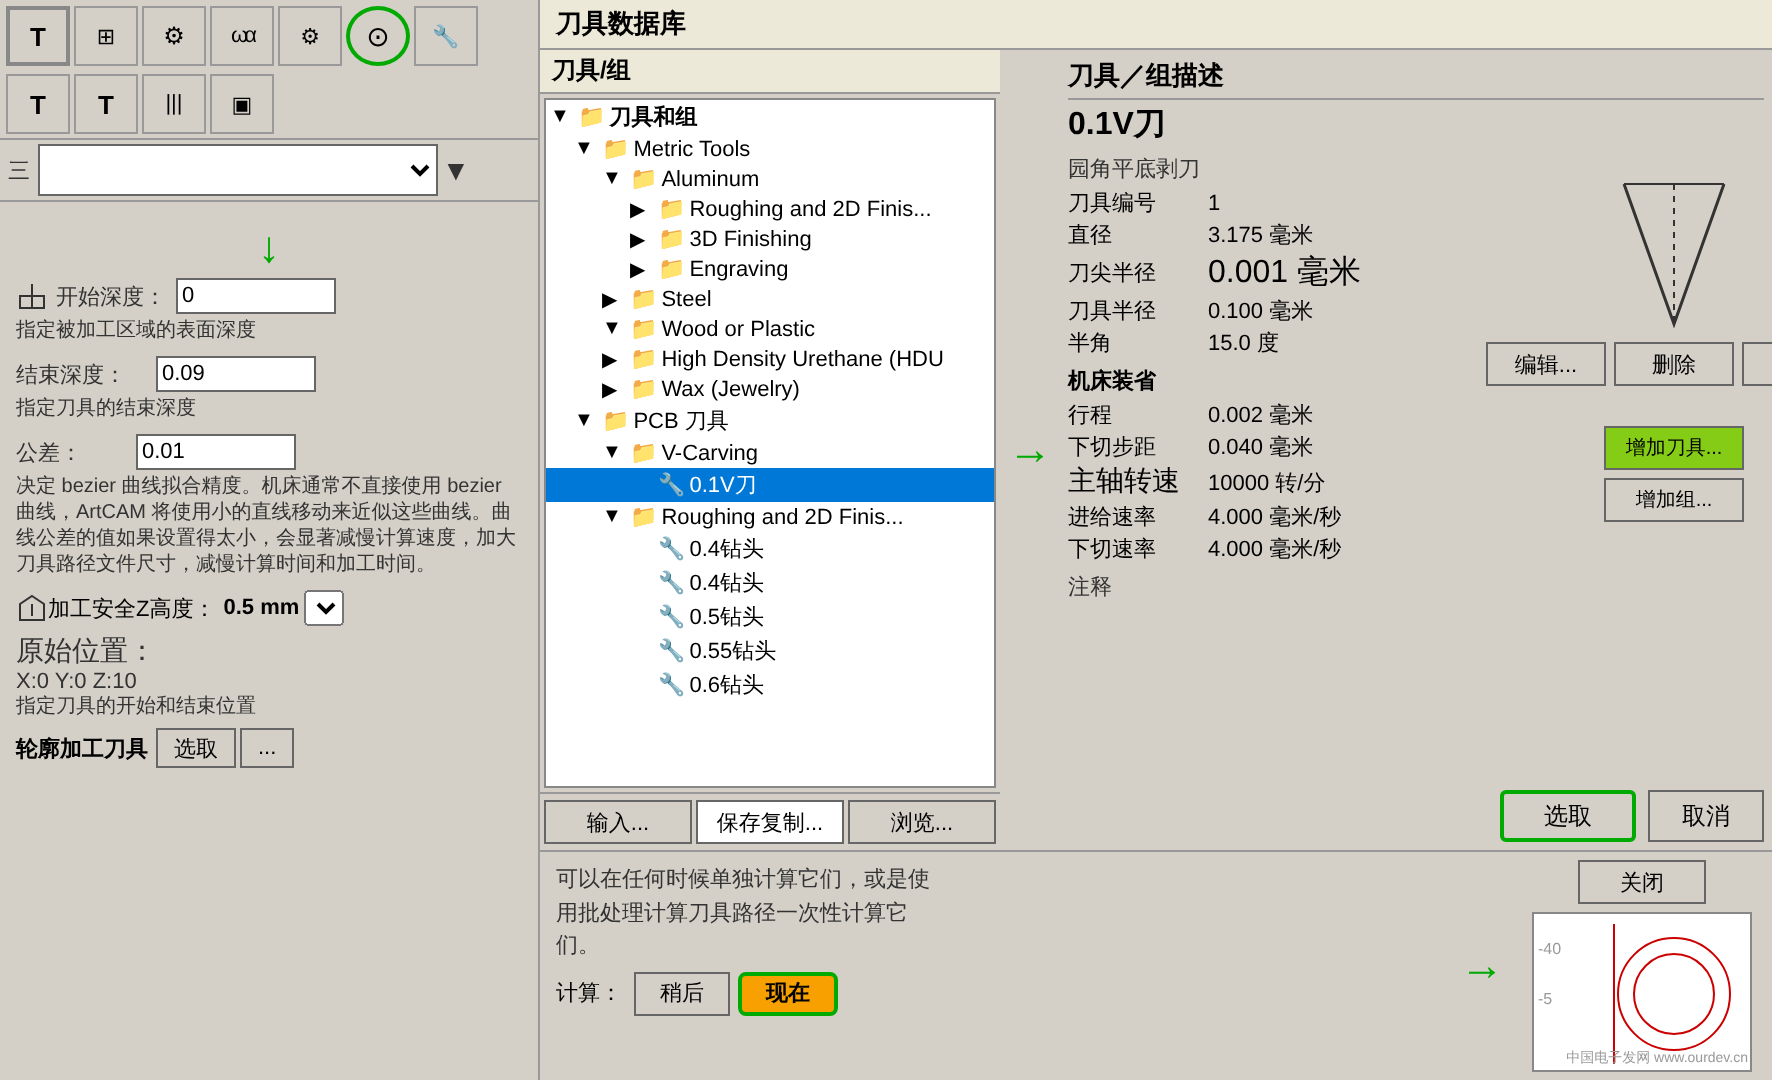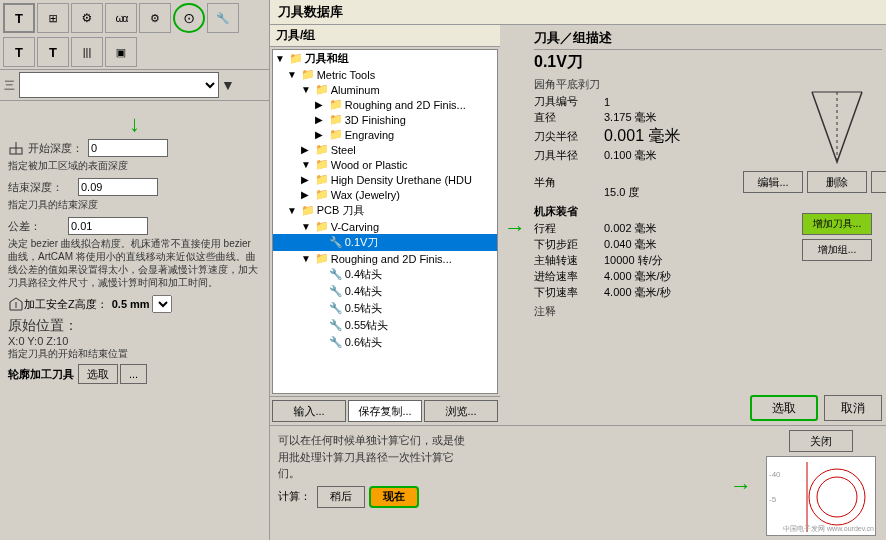--- a/index.html
+++ b/index.html
@@ -280,34 +280,34 @@
             <div style="display:flex; align-items:center; margin-bottom:1px;">
               <span style="width:70px; font-size:11px;">刀尖半径</span>
               <span style="font-size:16px;text-align:right;">0.001 毫米</span>
             </div>
             <div style="display:flex; align-items:center; margin-bottom:1px;">
               <span style="width:70px; font-size:11px;">刀具半径</span>
               <span style="font-size:11px;">0.100 毫米</span>
             </div>
             <div style="display:flex; align-items:center; margin-bottom:4px;">
               <span style="width:70px; font-size:11px;">半角</span>
-              <span style="font-size:11px;margin-top:21px;">15.0 度</span>
+              <span style="font-size:11px;">15.0 度</span>
             </div>
 
             <div style="font-size:11px; font-weight:bold; margin-bottom:2px;">机床装省</div>
             <div style="display:flex; align-items:center; margin-bottom:1px;">
               <span style="width:70px; font-size:11px;">行程</span>
               <span style="font-size:11px;">0.002 毫米</span>
             </div>
             <div style="display:flex; align-items:center; margin-bottom:1px;">
               <span style="width:70px; font-size:11px;">下切步距</span>
               <span style="font-size:11px;">0.040 毫米</span>
             </div>
             <div style="display:flex; align-items:center; margin-bottom:1px;">
-              <span style="width:70px; font-size:11px;font-family:Liberation Mono, monospace;">主轴转速</span>
+              <span style="width:70px; font-size:14px;font-family:Liberation Mono, monospace;">主轴转速</span>
               <span style="font-size:11px;">10000 转/分</span>
             </div>
             <div style="display:flex; align-items:center; margin-bottom:1px;">
               <span style="width:70px; font-size:11px;">进给速率</span>
               <span style="font-size:11px;">4.000 毫米/秒</span>
             </div>
             <div style="display:flex; align-items:center; margin-bottom:4px;">
               <span style="width:70px; font-size:11px;">下切速率</span>
               <span style="font-size:11px;">4.000 毫米/秒</span>
             </div>

